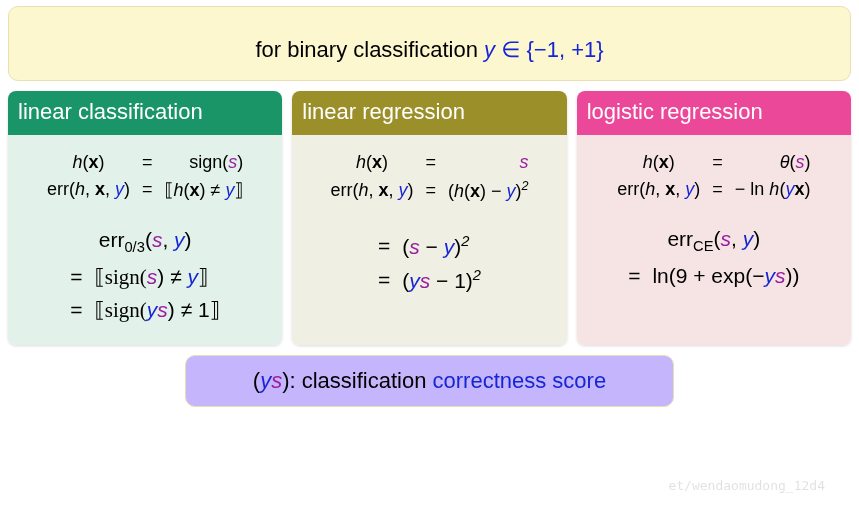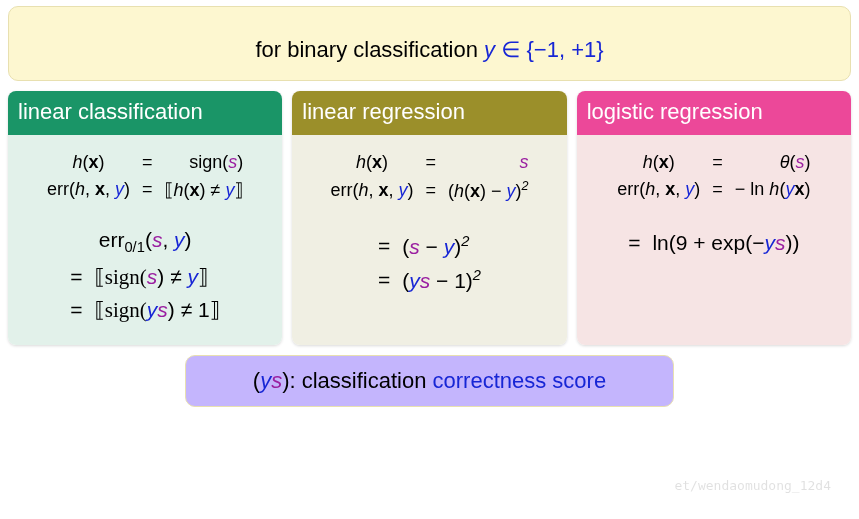--- a/index.html
+++ b/index.html
@@ -97,21 +97,21 @@
   .c-purple { color: #9a1ea0; font-style: italic; }
   .c-blue   { color: #1726d5; font-style: italic; }
   .c-bluern { color: #1726d5; }
   .c-bold   { font-weight: bold; }
   .c-var    { font-style: italic; }
   .sup      { font-size: 0.7em; vertical-align: super; font-style: italic; }
   .sub      { font-size: 0.7em; vertical-align: sub; }
   .bracket  { font-family: "Times New Roman", serif; }
   .watermark {
     position: absolute;
-    right: 28px;
+    right: 34px;
     bottom: 26px;
     color: rgba(0,0,0,0.12);
     font-size: 13px;
     font-family: monospace;
   }
   .rel { position: relative; }
 </style>
 </head>
 <body class="rel">
 
@@ -143,21 +143,21 @@
           <div class="td lhs">
             <span>err(</span><span class="c-var">h</span>, <span class="c-bold">x</span>, <span class="c-blue">y</span>)
           </div>
           <div class="td eq">=</div>
           <div class="td rhs">
             <span class="bracket">⟦</span><span class="c-var">h</span>(<span class="c-bold">x</span>)<span> ≠ </span><span class="c-blue">y</span><span class="bracket">⟧</span>
           </div>
         </div>
       </div>
       <div class="err-title">
-        <span>err</span><span class="sub">0/1</span>(<span class="c-purple">s</span>, <span class="c-blue">y</span>)
+        <span>err</span><span class="sub">0/3</span>(<span class="c-purple">s</span>, <span class="c-blue">y</span>)
       </div>
       <div class="err-block">
         <div class="tr">
           <div class="td eq">=</div>
           <div class="td rhs">
             <span class="bracket">⟦sign(</span><span class="c-purple">s</span><span>) ≠ </span><span class="c-blue">y</span><span class="bracket">⟧</span>
           </div>
         </div>
         <div class="tr">
           <div class="td eq">=</div>
@@ -225,20 +225,23 @@
         <div class="tr">
           <div class="td lhs">
             <span>err(</span><span class="c-var">h</span>, <span class="c-bold">x</span>, <span class="c-blue">y</span>)
           </div>
           <div class="td eq">=</div>
           <div class="td rhs">
             <span>− ln </span><span class="c-var">h</span><span>(</span><span class="c-blue">y</span><span class="c-bold">x</span><span>)</span>
           </div>
         </div>
       </div>
+      <div class="err-title">
+        <span>err</span><span class="sub">CE</span>(<span class="c-purple">s</span>, <span class="c-blue">y</span>)
+      </div>
       <div class="err-block">
         <div class="tr">
           <div class="td eq">=</div>
           <div class="td rhs">
             <span>ln(9 + exp(−</span><span class="c-blue">y</span><span class="c-purple">s</span><span>))</span>
           </div>
         </div>
       </div>
     </div>
   </div>

